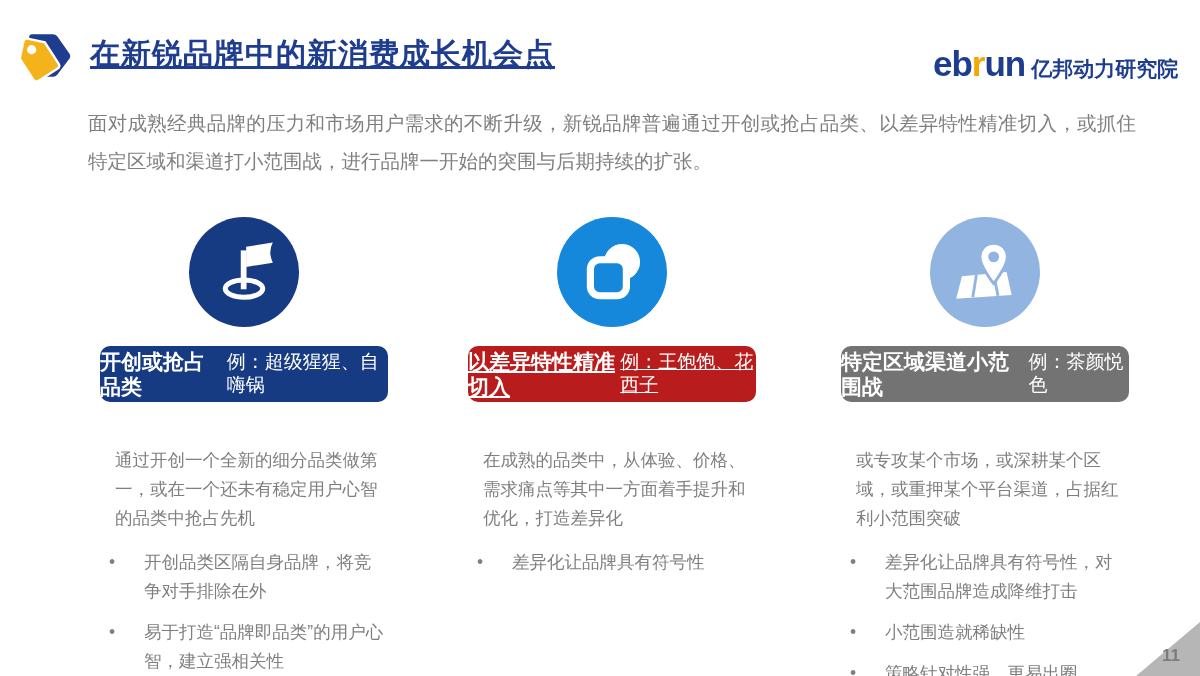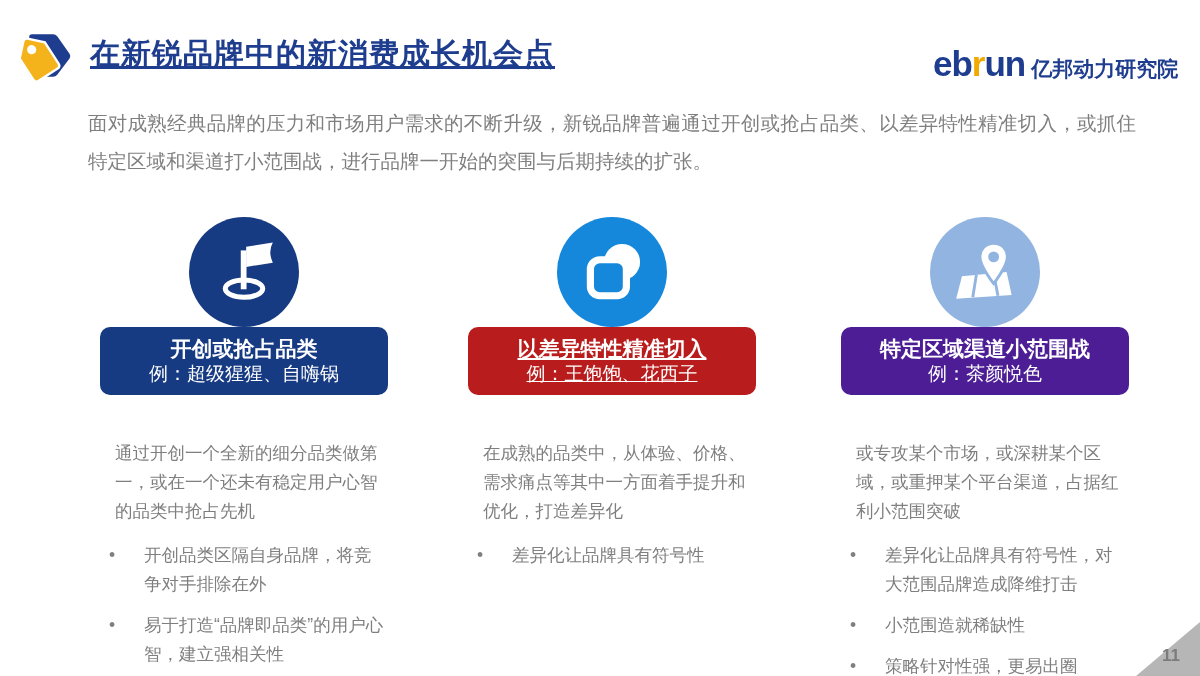--- a/index.html
+++ b/index.html
@@ -26,22 +26,22 @@
   }
   
   .col { position:absolute; top:217px; width:288px; }
   .col-1 { left:100px; } .col-2 { left:468px; } .col-3 { left:841px; }
   .circle {
     width:110px; height:110px; border-radius:50%; margin:0 auto;
     display:flex; align-items:center; justify-content:center;
   }
   .circle svg { width:72px; height:72px; display:block; }
   .head-box {
-    height:68px; border-radius:10px; color:#ffffff;
-    display:flex; flex-direction:column; align-items:center; justify-content:center;
+    margin-top:19px; height:56px; border-radius:10px; color:#ffffff;
+    display:flex; flex-direction:row; align-items:center; justify-content:center;
     gap:2px;
   }
   .head-box .box-title { font-size:21px; font-weight:bold; line-height:1.2; }
   .head-box .box-example { font-size:19px; line-height:1.2; }
   .col-body { margin-top:21px; color:#7F7F7F; font-size:17.5px; line-height:29px; }
   .summary { padding-left:15px; padding-right:2px;margin-top:44px; }
   .bullets { list-style:none; margin:15px 0 0 0; padding:0; }
   .bullets li { position:relative; padding-left:44px; margin-bottom:12px; }
   .bullets li::before { content:"\2022"; position:absolute; left:9px; top:0; color:#7F7F7F; }
   
@@ -118,21 +118,21 @@
   <div class="col col-3">
     <div class="circle" style="background-color: rgb(146, 180, 224);">
       <svg viewBox="0 0 100 100" style="color: rgb(146, 180, 224);">
         <polygon points="18,56 80,50 87,82 10,87" fill="#ffffff"></polygon>
         <line x1="38" y1="54" x2="33" y2="85" stroke="currentColor" stroke-width="4"></line>
         <line x1="62" y1="52" x2="68" y2="83" stroke="currentColor" stroke-width="4"></line>
         <path d="M62 10 C50.5 10 43 18.5 43 29 C43 42 62 66 62 66 C62 66 81 42 81 29 C81 18.5 73.5 10 62 10 Z" fill="#ffffff" stroke="currentColor" stroke-width="4"></path>
         <circle cx="62" cy="29" r="7.5" fill="currentColor"></circle>
       </svg>
     </div>
-    <div class="head-box" style="background-color: #4c1d95;">
+    <div class="head-box" style="background-color: #737373;">
       <div class="box-title">特定区域渠道小范围战</div>
       <div class="box-example">例：茶颜悦色</div>
     </div>
     <div class="col-body">
       <div class="summary">或专攻某个市场，或深耕某个区域，或重押某个平台渠道，占据红利小范围突破</div>
       <ul class="bullets">
         <li>差异化让品牌具有符号性，对大范围品牌造成降维打击</li>
         <li>小范围造就稀缺性</li>
         <li>策略针对性强，更易出圈</li>
       </ul>

